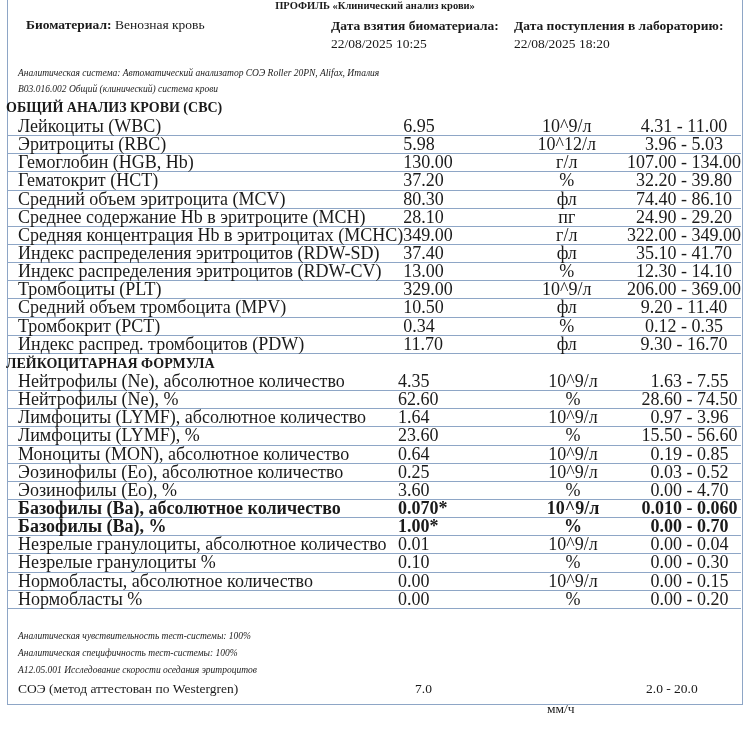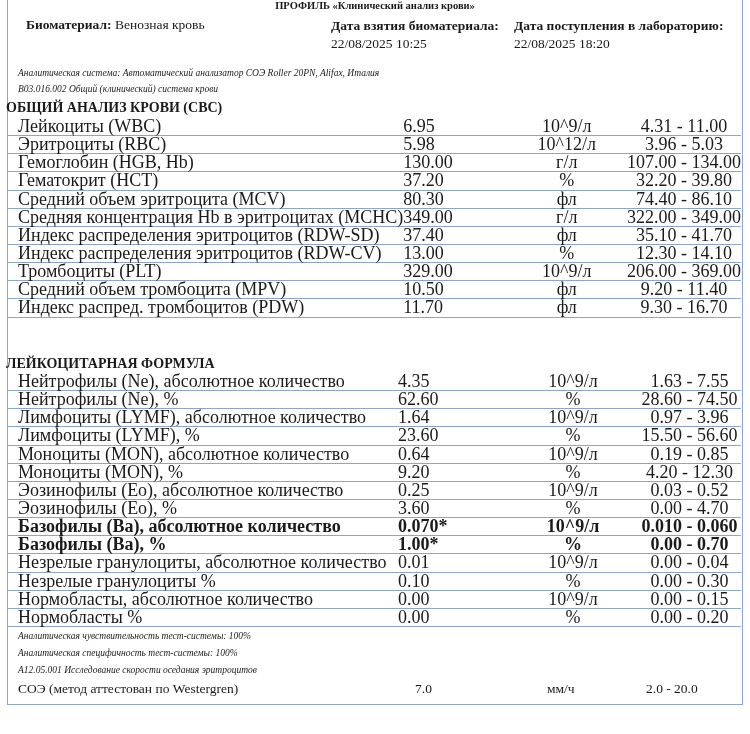--- a/index.html
+++ b/index.html
@@ -78,20 +78,26 @@
         <td class="unit">%</td>
         <td class="ref">32.20 - 39.80</td>
       </tr>
       <tr>
         <td class="name">Средний объем эритроцита (MCV)</td>
         <td class="val">80.30</td>
         <td class="unit">фл</td>
         <td class="ref">74.40 - 86.10</td>
       </tr>
       <tr>
+        <td class="name">Среднее содержание Hb в эритроците (MCH)</td>
+        <td class="val">28.10</td>
+        <td class="unit">пг</td>
+        <td class="ref">24.90 - 29.20</td>
+      </tr>
+      <tr>
         <td class="name">Средняя концентрация Hb в эритроцитах (MCHC)</td>
         <td class="val">349.00</td>
         <td class="unit">г/л</td>
         <td class="ref">322.00 - 349.00</td>
       </tr>
       <tr>
         <td class="name">Индекс распределения эритроцитов (RDW-SD)</td>
         <td class="val">37.40</td>
         <td class="unit">фл</td>
         <td class="ref">35.10 - 41.70</td>
@@ -108,20 +114,26 @@
         <td class="unit">10^9/л</td>
         <td class="ref">206.00 - 369.00</td>
       </tr>
       <tr>
         <td class="name">Средний объем тромбоцита (MPV)</td>
         <td class="val">10.50</td>
         <td class="unit">фл</td>
         <td class="ref">9.20 - 11.40</td>
       </tr>
       <tr>
+        <td class="name">Тромбокрит (PCT)</td>
+        <td class="val">0.34</td>
+        <td class="unit">%</td>
+        <td class="ref">0.12 - 0.35</td>
+      </tr>
+      <tr>
         <td class="name">Индекс распред. тромбоцитов (PDW)</td>
         <td class="val">11.70</td>
         <td class="unit">фл</td>
         <td class="ref">9.30 - 16.70</td>
       </tr>
     </tbody>
   </table>
 
 <div class="section" style="top:356px;">ЛЕЙКОЦИТАРНАЯ ФОРМУЛА</div>
 
@@ -149,26 +161,20 @@
         <td class="name">Лимфоциты (LYMF), %</td>
         <td class="val">23.60</td>
         <td class="unit">%</td>
         <td class="ref">15.50 - 56.60</td>
       </tr>
       <tr>
         <td class="name">Моноциты (MON), абсолютное количество</td>
         <td class="val">0.64</td>
         <td class="unit">10^9/л</td>
         <td class="ref">0.19 - 0.85</td>
-      </tr>
-      <tr>
-        <td class="name">Моноциты (MON), %</td>
-        <td class="val">9.20</td>
-        <td class="unit">%</td>
-        <td class="ref">4.20 - 12.30</td>
       </tr>
       <tr>
         <td class="name">Эозинофилы (Eo), абсолютное количество</td>
         <td class="val">0.25</td>
         <td class="unit">10^9/л</td>
         <td class="ref">0.03 - 0.52</td>
       </tr>
       <tr>
         <td class="name">Эозинофилы (Eo), %</td>
         <td class="val">3.60</td>
@@ -214,15 +220,15 @@
     </tbody>
   </table>
 
 <div class="italic-note" style="top:631px;">Аналитическая чувствительность тест-системы: 100%</div>
 <div class="italic-note" style="top:648px;">Аналитическая специфичность тест-системы: 100%</div>
 <div class="italic-note" style="top:665px;text-align:center;">A12.05.001 Исследование скорости оседания эритроцитов</div>
 
 <div class="esr-row">
   <span style="left:10px;">СОЭ (метод аттестован по Westergren)</span>
   <span style="left:407px;">7.0</span>
-  <span style="left:539px;">мм/ч</span>
+  <span style="left:539px;margin-top:20px;">мм/ч</span>
   <span style="left:638px;">2.0 - 20.0</span>
 </div>
 
 </body></html>

